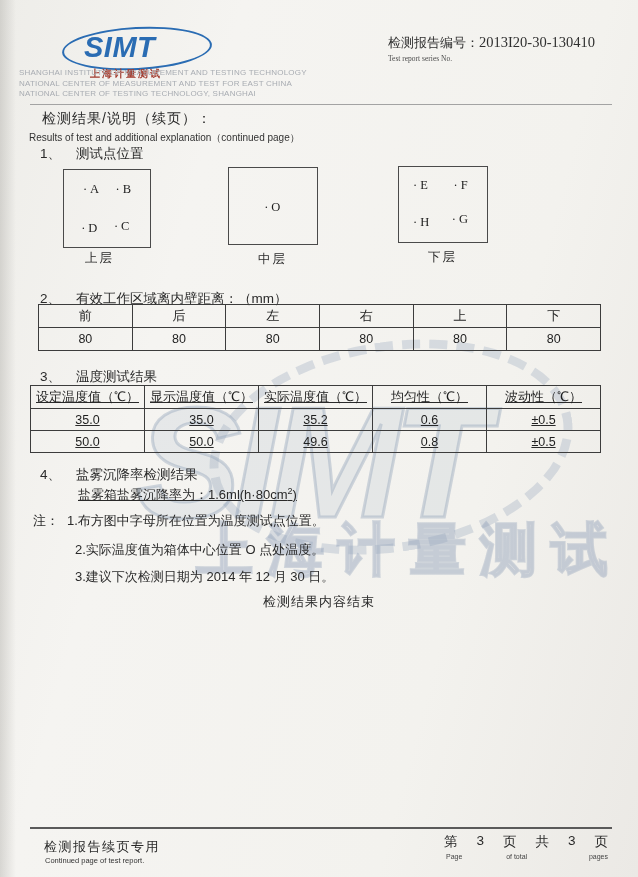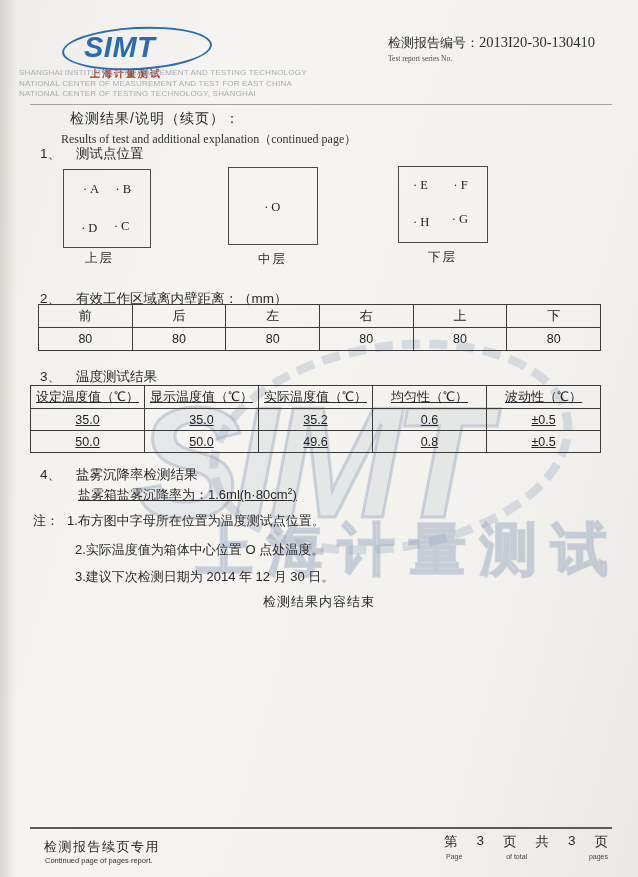--- a/index.html
+++ b/index.html
@@ -57,22 +57,22 @@
   }
   .org-lines { position:absolute; left:19px; top:68px; font-size:8px; line-height:10.5px;
     color:#a8acb2; letter-spacing:0.2px; white-space:nowrap; }
   .report-no { position:absolute; left:388px; top:34px; white-space:nowrap;font-family:Liberation Serif, serif; }
   .report-line { font-size:13px; color:#2f2f2f; }
   .report-line .rv { font-size:14.5px; }
   .report-sub { font-size:7.5px; color:#4a4a4a; margin-top:2px; }
   .header-rule { position:absolute; left:30px; top:104px; width:582px; height:1px; background:#a3a3a3; }
 
   
-  .doc-title { position:absolute; left:42px; top:110px; font-size:14px; letter-spacing:1px;margin-left:28px; }
-  .doc-sub { position:absolute; left:61px; top:131px; font-size:12px; color:#333;font-family:Liberation Serif, serif; }
+  .doc-title { position:absolute; left:42px; top:110px; font-size:14px; letter-spacing:1px; }
+  .doc-sub { position:absolute; left:29px; top:131px; font-size:10px; color:#333; }
   .sec-head { position:absolute; left:40px; font-size:13.5px; white-space:nowrap; }
   .sec-head .sec-no { display:inline-block; width:36px; }
   .h1 { top:145px; } .h2 { top:290px; } .h3 { top:368px; } .h4 { top:466px; }
 
   
   .layer-box { position:absolute; border:1.5px solid #4a4a4a; }
   .box-upper  { left:63px;  top:169px; width:88px; height:79px; }
   .box-middle { left:228px; top:167px; width:90px; height:78px; }
   .box-lower  { left:398px; top:166px; width:90px; height:77px; }
   .pt { position:absolute; font-family:"Liberation Serif", serif; font-size:12.5px;
@@ -238,21 +238,21 @@
     <div class="note-1">
       <span class="note-label">注：</span><span>1.布方图中字母所在位置为温度测试点位置。</span>
     </div>
     <div class="note-2">2.实际温度值为箱体中心位置 O 点处温度。</div>
     <div class="note-3">3.建议下次检测日期为 2014 年 12 月 30 日。</div>
 
     <div class="end-line">检测结果内容结束</div>
 
     <div class="footer-rule"></div>
     <div class="footer-left-cn">检测报告续页专用</div>
-    <div class="footer-left-en">Continued page of pages report.</div>
+    <div class="footer-left-en">Continued page of test report.</div>
     <div class="footer-right">
       <div class="fr-row1">
         <span>第</span>
         <span>3</span>
         <span>页</span>
         <span>共</span>
         <span>3</span>
         <span>页</span>
       </div>
       <div class="fr-row2">

